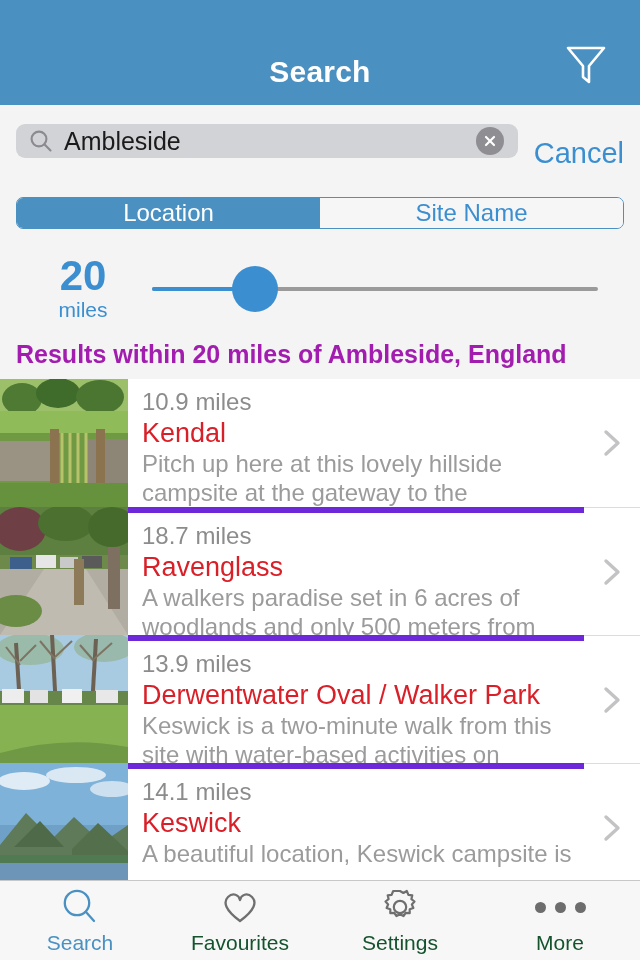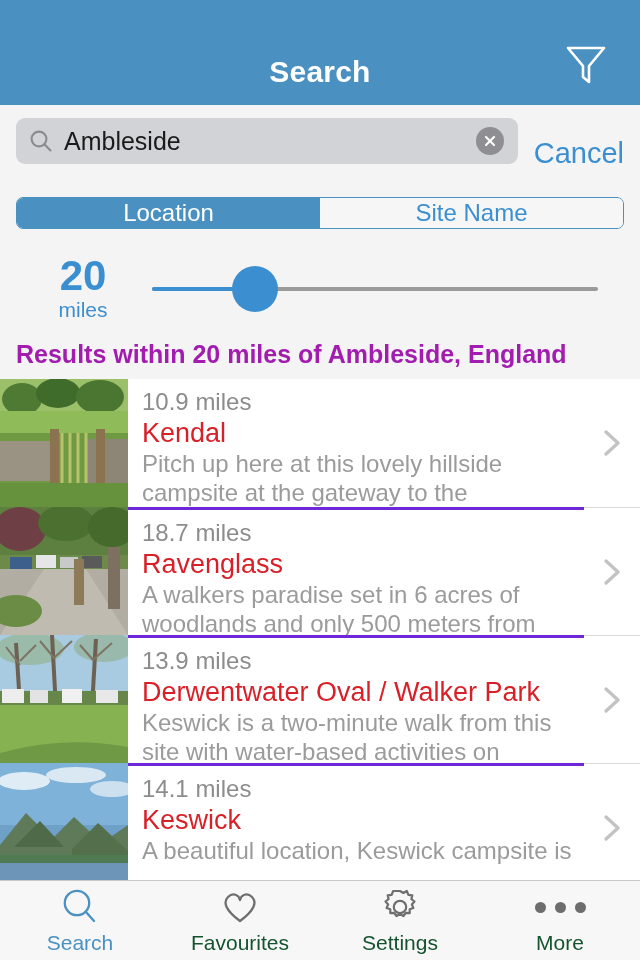--- a/index.html
+++ b/index.html
@@ -40,21 +40,21 @@
   .searchbar-wrap {
     flex: 0 0 72px;
     background: #f4f4f4;
     display: flex;
     align-items: center;
     padding: 0 16px;
   }
   .search-field {
     position: relative;
     flex: 1 1 auto;
-    height: 46px;
+    height: 34px;
     background: #d2d3d6;
     border-radius: 9px;
     display: flex;
     align-items: center;
     padding: 4px 12px;
   }
   .search-glass { flex: 0 0 auto; margin-right: 10px; display: flex; }
   .search-value {
     flex: 1 1 auto;
     font-size: 25px;
@@ -168,21 +168,21 @@
   .thumb {
     flex: 0 0 128px;
     width: 128px; height: 128px;
     overflow: hidden;
     position: relative;
   }
   .thumb svg { display: block; width: 128px; height: 128px; }
   .row-body {
     flex: 1 1 auto;
     padding: 8px 0 0 14px;
-    border-top: 3px solid #6d28d9;
+    border-top: 6px solid #6d28d9;
     min-width: 0;
   }
   .result-row:first-child .row-body { border-top: none; }
   .row-distance { font-size: 24px; color: #8c8c8c; line-height: 30px; }
   .row-title { font-size: 27px; color: #d91f27; line-height: 32px; white-space: nowrap; }
   .row-desc {
     font-size: 24px; color: #9b9b9b; line-height: 29px;
     max-height: 58px; overflow: hidden;
   }
   .row-chevron {

